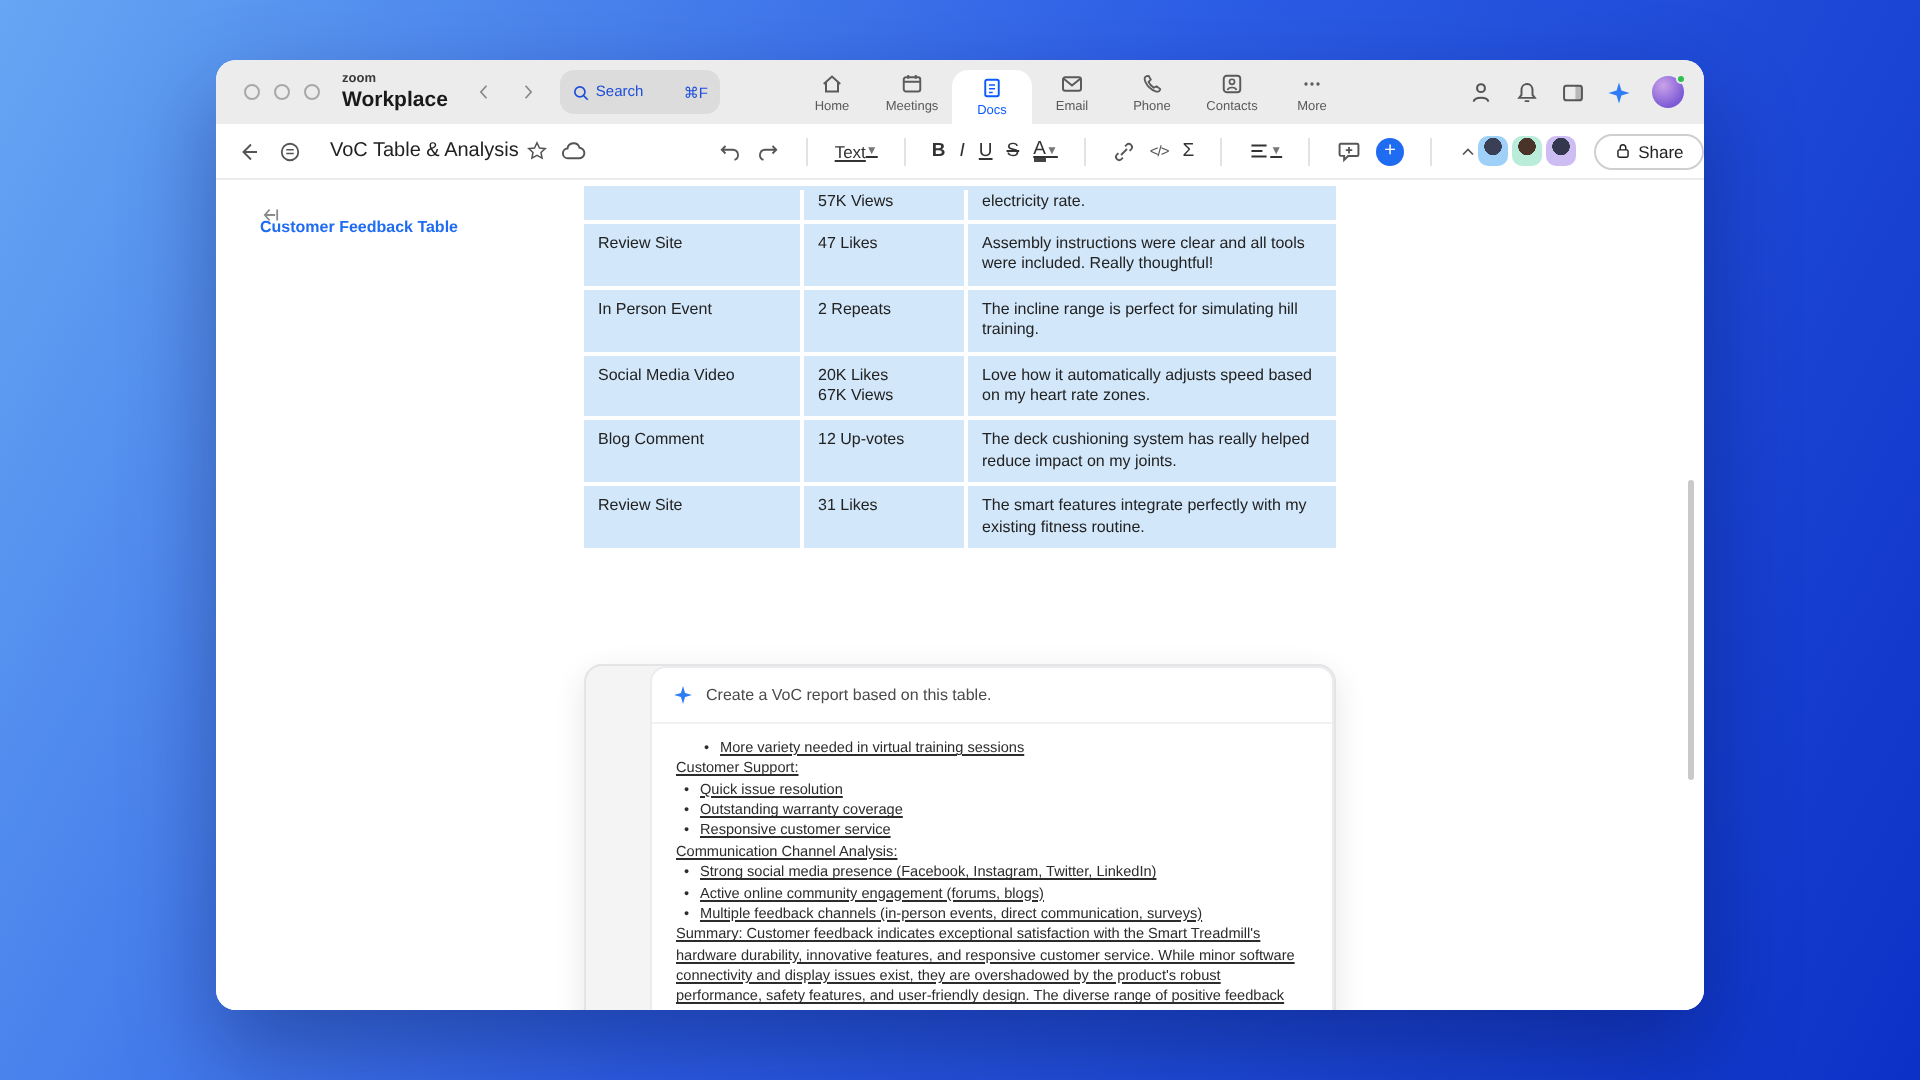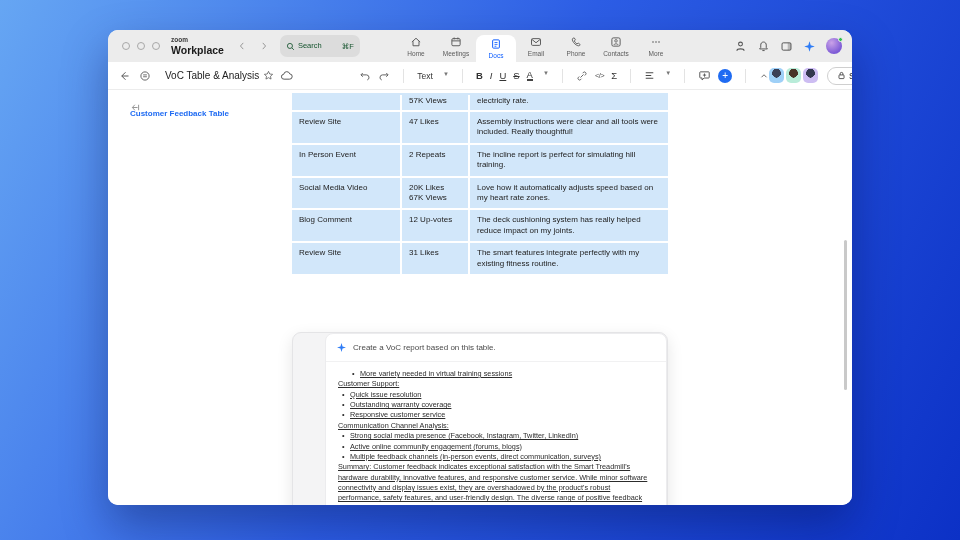--- a/index.html
+++ b/index.html
@@ -11,58 +11,58 @@
 
   
   .titlebar { position:relative; height:32px; background:#ececec; display:flex; align-items:center; }
   .lights { display:flex; gap:7px; margin-left:14px; }
   .light { width:8px; height:8px; border-radius:50%; border:1.2px solid #a8a8a8; }
   .logo { margin-left:11px; line-height:1; }
   .logo .z { font-size:6.5px; color:#3a3a3a; font-weight:700; display:block; }
   .logo .w { font-size:10.5px; color:#1a1a1a; font-weight:700; display:block; margin-top:1px; }
   .navchev { display:flex; gap:12px; margin-left:13px; color:#8a8a8a; }
   .searchpill { margin-left:11px; width:80px; height:22px; background:#dcdcdc; border-radius:7px;
-    display:flex; align-items:center; padding:0 6px; color:#14532d; }
+    display:flex; align-items:center; padding:0 6px; color:#1d4ed8; }
   .searchpill .stext { width:24px; font-size:7.5px; line-height:1.1; word-break:break-all; }
   .searchpill .skey { margin-left:auto; font-size:7.5px; }
   .tabs { position:absolute; left:288px; top:0; height:32px; display:flex; align-items:flex-end; }
   .tab { width:40px; height:32px; display:flex; flex-direction:column; align-items:center; justify-content:center; color:#5a5a5a; }
   .tab .tlabel { font-size:6.5px; margin-top:2px; }
   .tab.active { background:#fff; border-radius:8px 8px 0 0; height:27px; color:#0b5cff; }
   .tbright { position:absolute; right:10px; top:0; height:32px; display:flex; align-items:center; gap:10px; color:#555; }
   .avatar { width:16px; height:16px; border-radius:50%; background:radial-gradient(circle at 35% 30%,#caa2e8,#7d5bd6 70%); position:relative; }
   .avatar .dot { position:absolute; right:-1px; top:-1px; width:5px; height:5px; background:#2fbf4f; border:1px solid #ececec; border-radius:50%; }
   .sparkle { color:#2e7cf6; }
 
   
   .doctoolbar { height:28px; background:#fff; border-bottom:1px solid #ececec; display:flex; align-items:center; padding:0 10px; color:#444; }
   .ibtn { display:flex; align-items:center; justify-content:center; color:#555; }
   .vdiv { width:1px; height:14px; background:#e3e3e3; margin:0 6px; }
   .doctitle { font-size:10px; font-weight:400; color:#222; margin:0 4px 0 2px; white-space:nowrap; }
   .fmt { font-size:9.5px; color:#333; }
   .center-tools { display:flex; align-items:center; gap:7px; margin-left:66px; }
-  .texty { font-size:8.5px; color:#333; display:flex; gap:10px; }
+  .texty { font-size:8.5px; color:#333; display:flex; align-items:center; gap:0;text-decoration:underline; }
   .chev { font-size:6px; color:#777; }
   .bluebtn { width:14px; height:14px; border-radius:50%; background:#1f6bf2; color:#fff; font-size:10px;
     display:flex; align-items:center; justify-content:center; line-height:1; }
   .right-tools { margin-left:auto; display:flex; align-items:center; gap:9px; }
   .mini-avs { display:flex; gap:2px; }
   .mini-av { width:15px; height:15px; border-radius:5px; }
   .sharebtn { display:flex; align-items:center; gap:3px; border:1px solid #cfcfcf; border-radius:12px;
     padding:3px 9px; font-size:8.5px; color:#222; background:#fff; }
 
   
   .content { position:relative; height:415px; background:#fff; }
   .collapse-ic { position:absolute; left:22px; top:12px; color:#8a8a8a; }
   .toc-item { position:absolute; left:22px; top:19px; font-size:8px; color:#1f6bf2; font-weight:700; }
 
   .vtable { position:absolute; left:184px; top:3px; width:376px; font-size:8px; color:#222; }
   .trow { display:flex; background:#d2e7fa; border-bottom:2px solid #fff; }
   .td { padding:5px 7px; line-height:1.3; }
-  .c1 { width:108px; } .c2 { width:68px; border-left:2px solid #fff; } .c3 { flex:1; border-left:2px solid #fff; }
+  .c1 { width:108px; } .c2 { width:82px; border-left:2px solid #fff; } .c3 { flex:1; border-left:2px solid #fff; }
   .trow.cut { height:19px; overflow:hidden; align-items:flex-end; }
   .trow.cut .td { padding-top:1px; padding-bottom:4px; }
   .trow.std { min-height:30px; }
 
   
   .ai-outer { position:absolute; left:184px; top:242px; width:376px; background:#f4f4f5;
     border:1px solid #e4e4e6; border-radius:9px; box-shadow:0 5px 16px rgba(0,0,0,.10);padding-left:32px; }
   .ai-card { background:#fff; border-radius:8px; border:1px solid #ececee; }
   .ai-head { display:flex; align-items:center; gap:6px; padding:8px 10px; border-bottom:1px solid #f1f1f2; }
   .ai-prompt { font-size:8px; color:#4a4a4a; }
@@ -326,21 +326,21 @@
         <div class="td c3">electricity rate.</div>
       </div>
       <div class="trow std">
         <div class="td c1">Review Site</div>
         <div class="td c2">47 Likes</div>
         <div class="td c3">Assembly instructions were clear and all tools were included. Really thoughtful!</div>
       </div>
       <div class="trow std">
         <div class="td c1">In Person Event</div>
         <div class="td c2">2 Repeats</div>
-        <div class="td c3">The incline report is perfect for simulating hill training.</div>
+        <div class="td c3">The incline range is perfect for simulating hill training.</div>
       </div>
       <div class="trow std">
         <div class="td c1">Social Media Video</div>
         <div class="td c2">
           <span style="display:block;">20K Likes</span>
           <span style="display:block;">67K Views</span>
         </div>
         <div class="td c3">Love how it automatically adjusts speed based on my heart rate zones.</div>
       </div>
       <div class="trow std">

